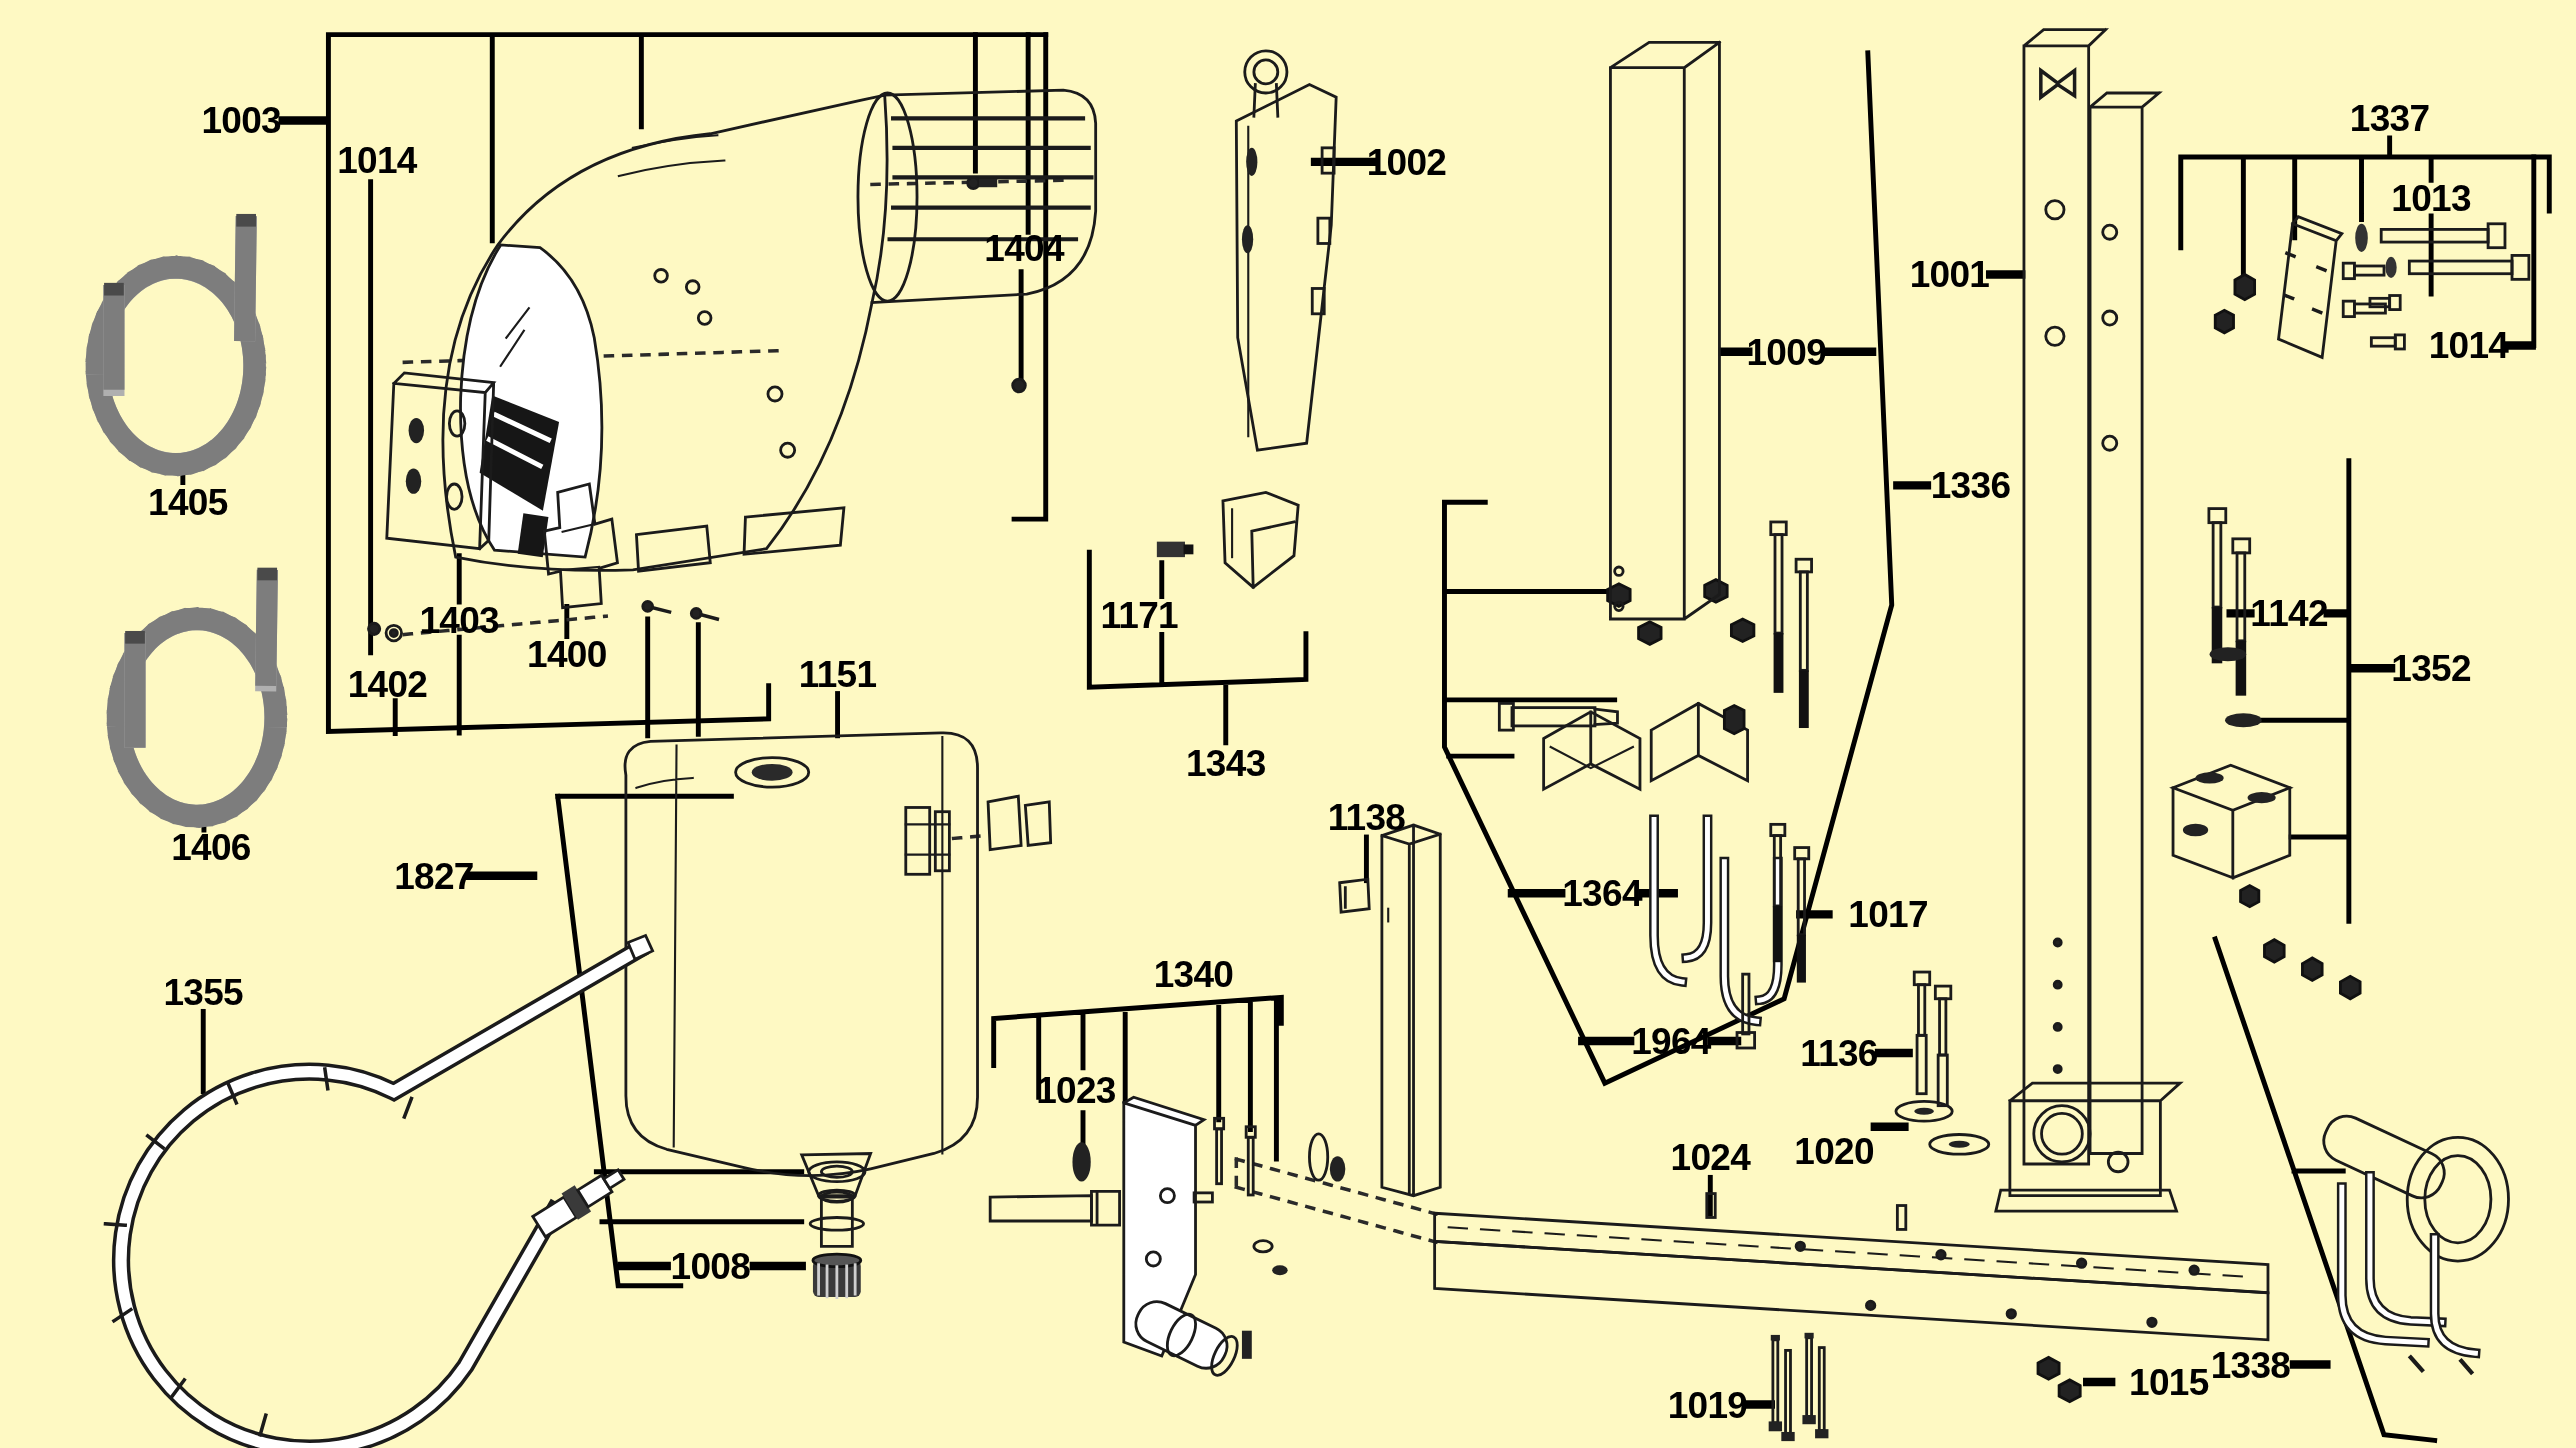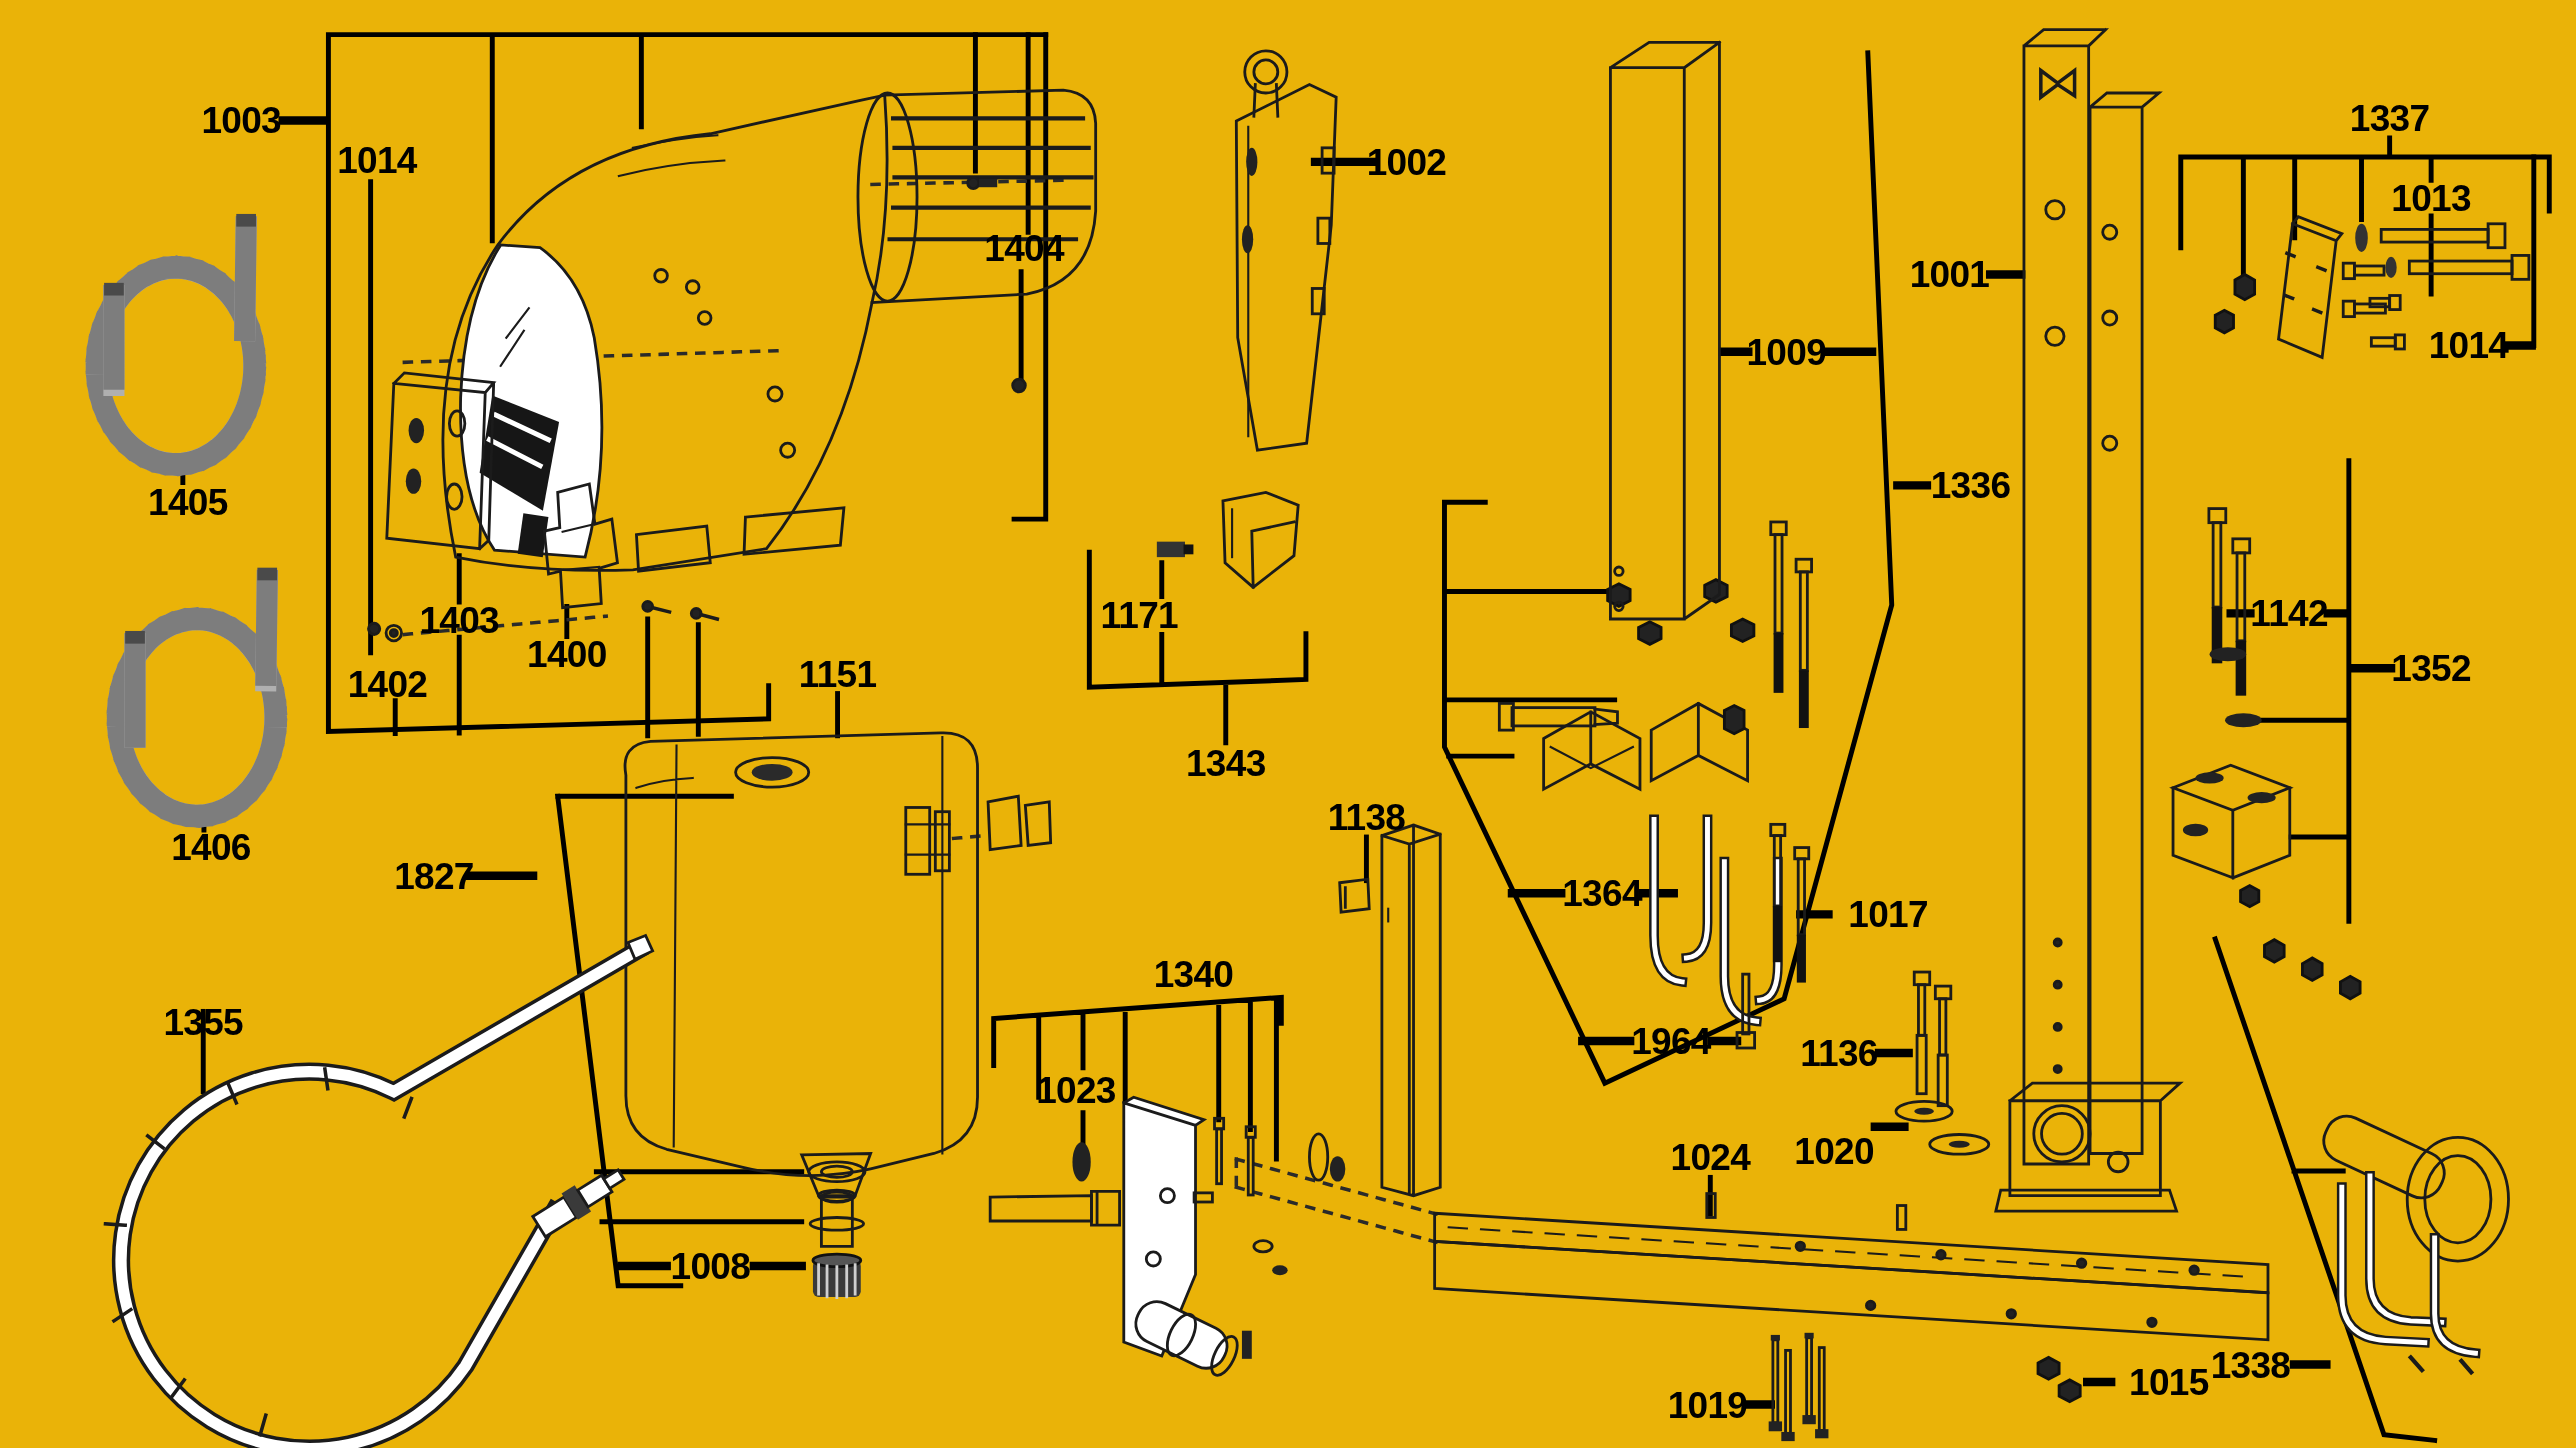--- a/index.html
+++ b/index.html
@@ -1,16 +1,16 @@
 <!DOCTYPE html>
 <html style="font-size:11.3px"><head>
 <meta charset="utf-8">
 <style>
   html,body{margin:0;padding:0;background:#ffffff;}
-  #canvas{position:relative;width:2576px;height:1449px;background:#eab308;overflow:hidden;
+  #canvas{position:relative;width:2576px;height:1449px;background:#fef9c3;overflow:hidden;
           font-family:"Liberation Sans",sans-serif;}
   #art{position:absolute;left:0;top:0;width:100%;height:100%;}
   .plabel{position:absolute;transform:translate(-50%,-50%);
           font:600 37px/1 "Liberation Sans",sans-serif;color:#000;letter-spacing:-0.7px;
           white-space:nowrap;user-select:none;}
 </style>
 </head>
 <body>
 
 <div id="canvas">
@@ -399,21 +399,21 @@
       <div class="plabel" style="left: 14.6328%; top: 11.068%;">1014</div>
       <div class="plabel" style="left: 38.3565%; top: 17.0874%; margin-left: 36px;">1404</div>
       <div class="plabel" style="left: 54.6001%; top: 11.165%;">1002</div>
       <div class="plabel" style="left: 7.28911%; top: 34.6117%;">1405</div>
       <div class="plabel" style="left: 8.19001%; top: 58.4466%;">1406</div>
       <div class="plabel" style="left: 17.8269%; top: 42.767%;">1403</div>
       <div class="plabel" style="left: 15.0423%; top: 47.233%;">1402</div>
       <div class="plabel" style="left: 22.0038%; top: 45.1456%;">1400</div>
       <div class="plabel" style="left: 32.5143%; top: 46.5049%;">1151</div>
       <div class="plabel" style="left: 16.8441%; top: 60.4369%;">1827</div>
-      <div class="plabel" style="left: 7.88971%; top: 68.4466%; margin-top: 30px;">1355</div>
+      <div class="plabel" style="left: 7.88971%; top: 68.4466%;">1355</div>
       <div class="plabel" style="left: 27.573%; top: 87.3786%;">1008</div>
       <div class="plabel" style="left: 41.769%; top: 75.2427%; text-align: right;">1023</div>
       <div class="plabel" style="left: 46.3281%; top: 67.1845%;">1340</div>
       <div class="plabel" style="left: 44.226%; top: 42.4757%;">1171</div>
       <div class="plabel" style="left: 47.5839%; top: 52.6699%;">1343</div>
       <div class="plabel" style="left: 69.3421%; top: 24.2718%;">1009</div>
       <div class="plabel" style="left: 75.6757%; top: 18.932%;">1001</div>
       <div class="plabel" style="left: 76.4947%; top: 33.4951%;">1336</div>
       <div class="plabel" style="left: 92.7655%; top: 8.15534%;">1337</div>
       <div class="plabel" style="left: 94.3762%; top: 13.6408%;">1013</div>

